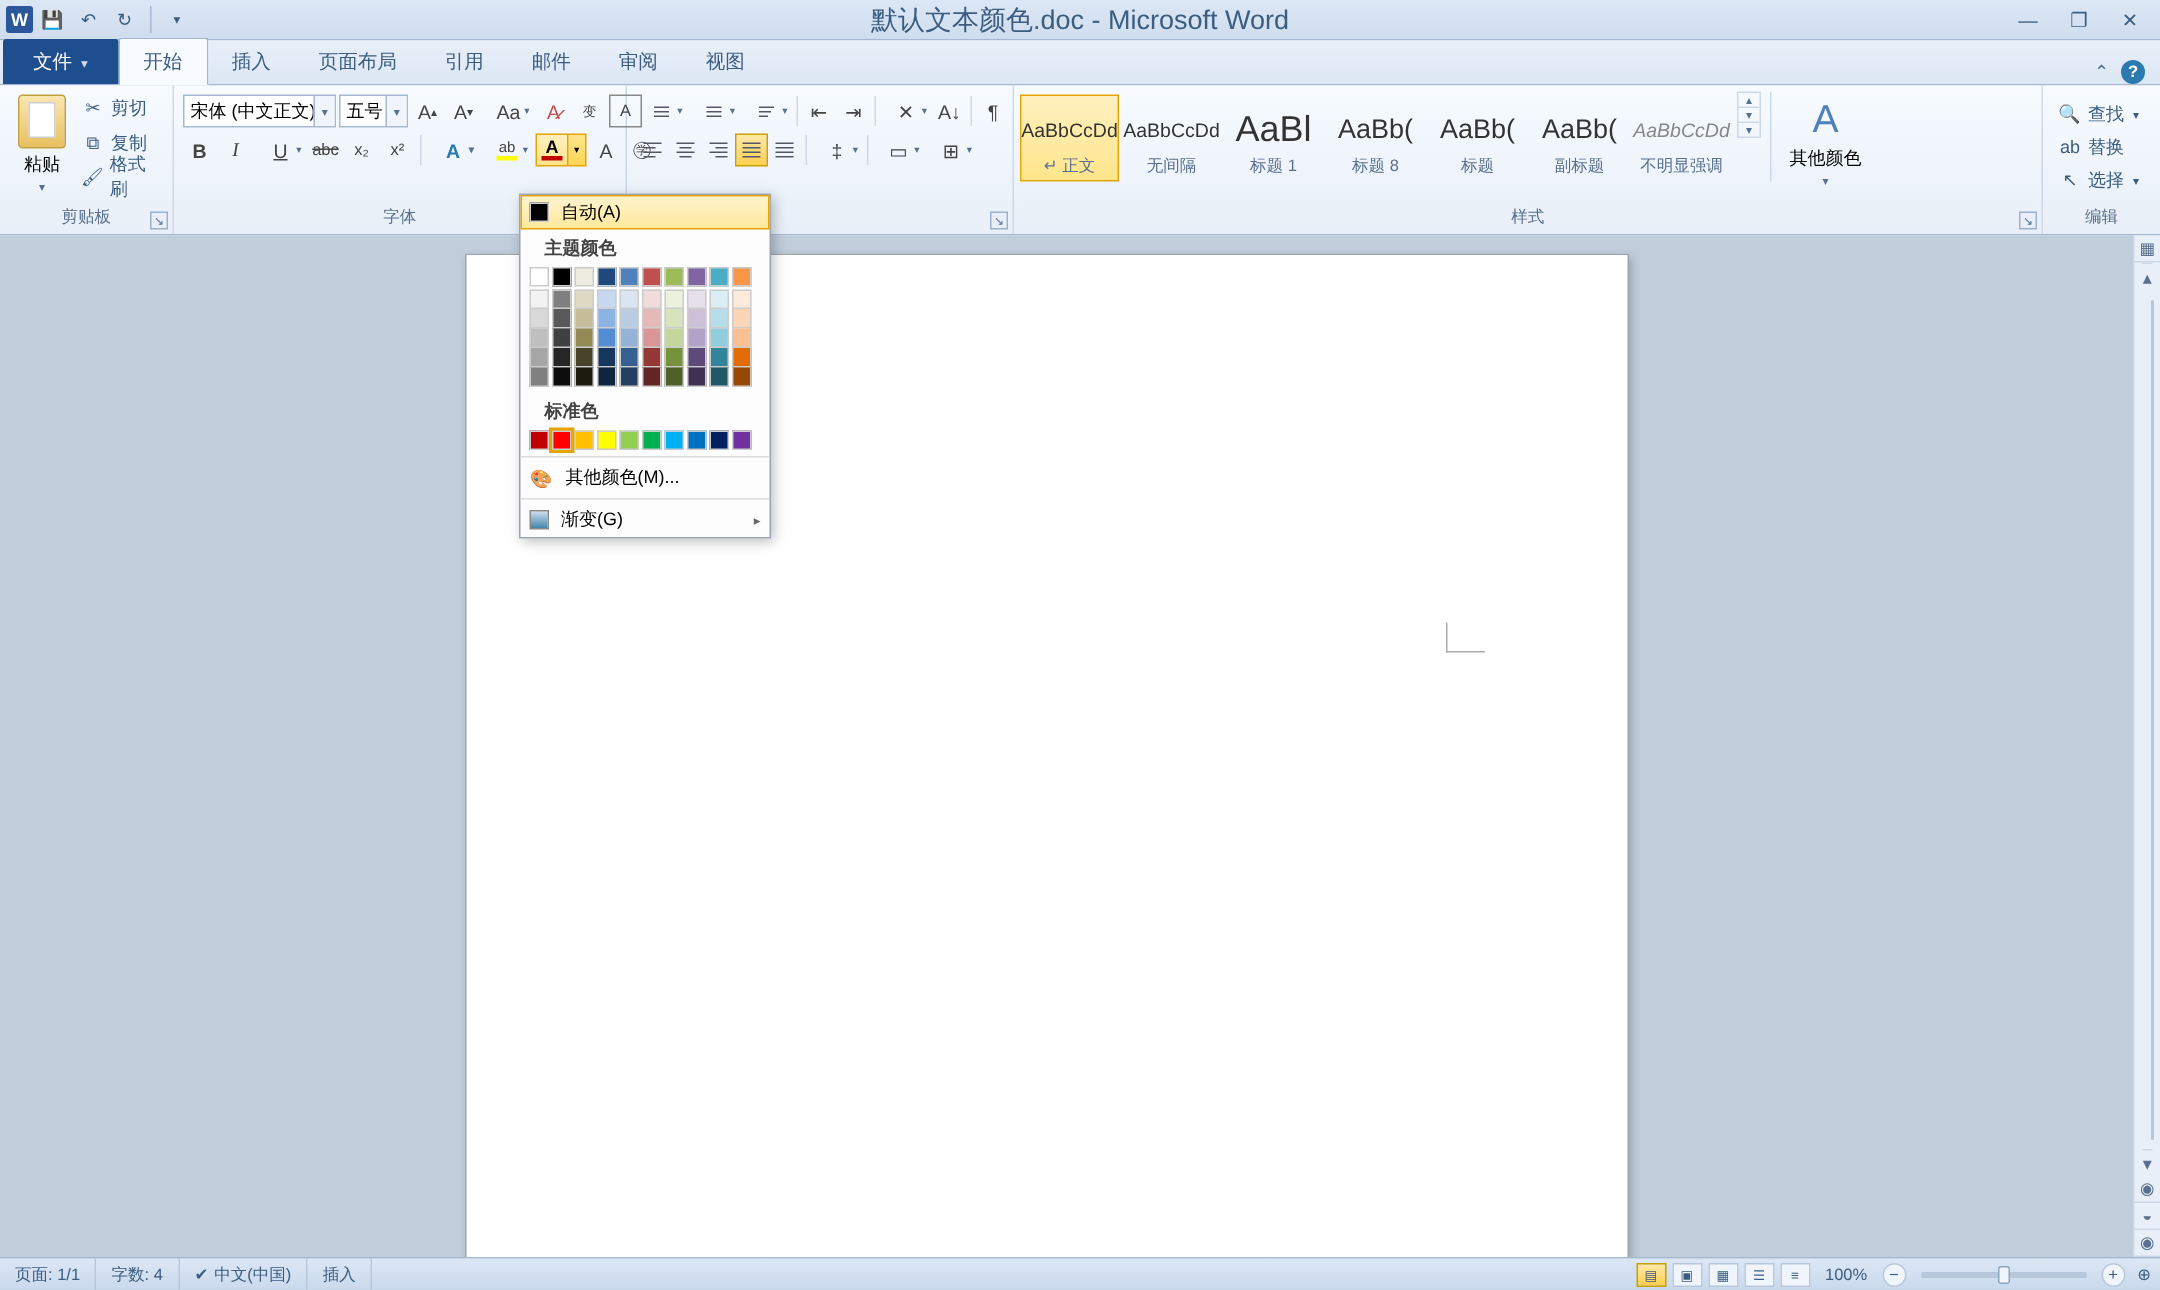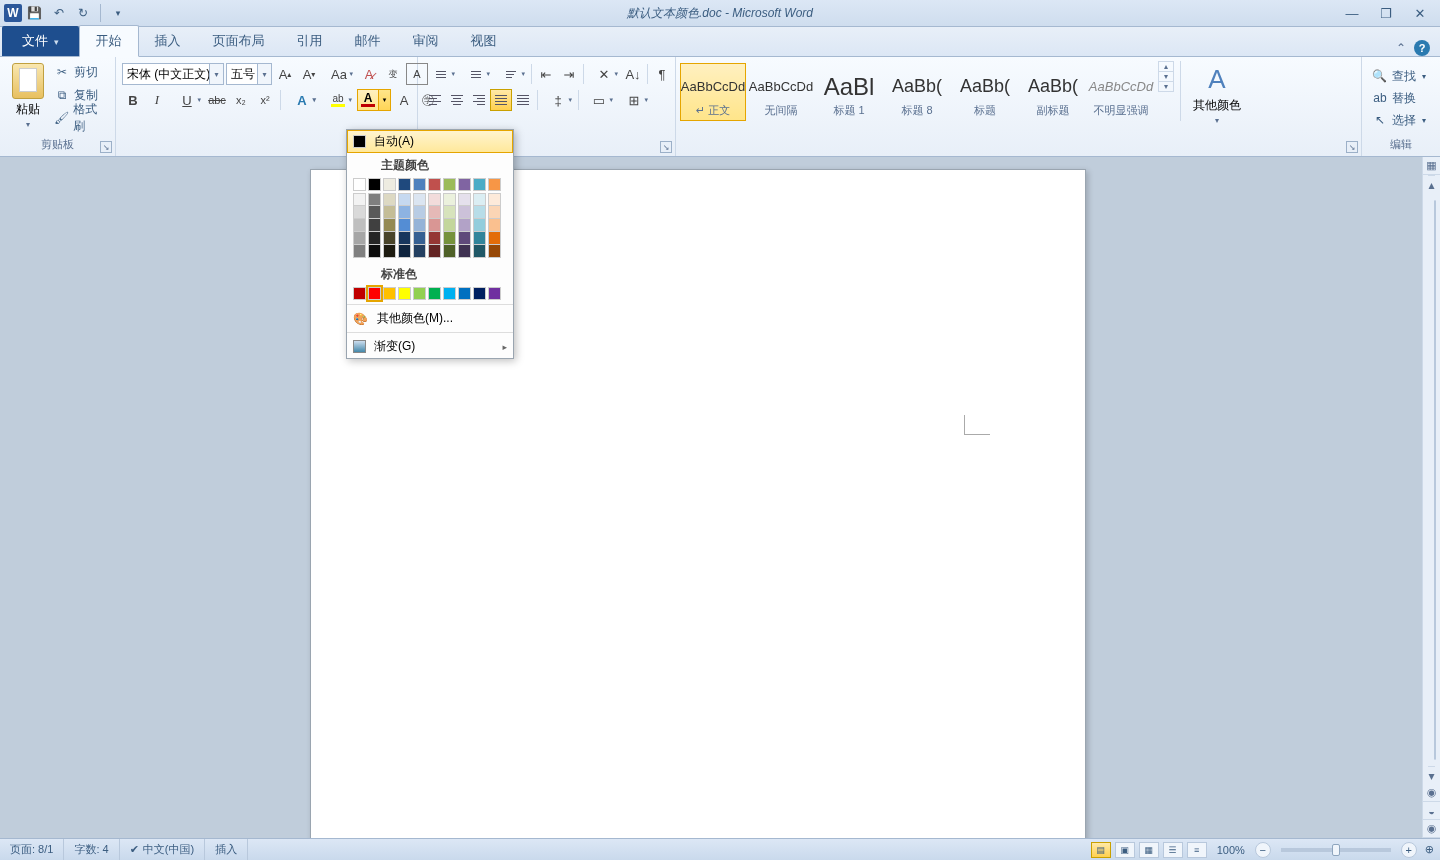--- a/index.html
+++ b/index.html
@@ -4,21 +4,21 @@
 <style>
 * { margin: 0; padding: 0; box-sizing: border-box; font-family: "Microsoft YaHei", "Segoe UI", sans-serif; }
 body { width: 1440px; height: 860px; background: #fff; overflow: hidden; font-size: 12px; }
 
 
 .title-bar { height: 27px; background: linear-gradient(#dce7f5,#cfddee); display: flex; align-items: center; border-bottom: 1px solid #a5b8d0; position: relative; }
 .qa-toolbar { display: flex; align-items: center; gap: 2px; padding-left: 4px; }
 .app-icon { width: 18px; height: 18px; background: #2b579a; color: #fff; display: flex; align-items: center; justify-content: center; font-weight: bold; font-size: 12px; border-radius: 2px; }
 .qa-btn { width: 22px; height: 22px; display: flex; align-items: center; justify-content: center; color: #3b5d80; cursor: pointer; }
 .qa-sep { width: 1px; height: 18px; background: #a5b8d0; margin: 0 4px; }
-.title-text { position: absolute; left: 50%; transform: translateX(-50%); color: #3b5d80; font-size: 12px; font-style: italic; }
+.title-text { position: absolute; left: 50%; transform: translateX(-50%); color: #3b5d80; font-size: 18px; }
 .win-ctrls { margin-left: auto; display: flex; gap: 6px; padding-right: 6px; }
 .win-ctrl { width: 28px; height: 18px; display: flex; align-items: center; justify-content: center; color: #3b5d80; cursor: pointer; font-size: 13px; }
 
 
 .tabs { height: 30px; background: linear-gradient(#e8eff8,#dce7f5); display: flex; align-items: flex-end; border-bottom: 1px solid #a5b8d0; position: relative; }
 .tab { padding: 6px 16px; font-size: 13px; color: #3b5d80; cursor: pointer; }
 .tab.file { background: #1e4e8e; color: #fff; margin-left: 2px; border-radius: 2px 2px 0 0; padding: 6px 20px; position:relative; }
 .tab.file::after{content:"▾"; font-size:9px; margin-left:6px; color:#cde;}
 .tab.active { background: #f7fbff; border: 1px solid #a5b8d0; border-bottom: 1px solid #f7fbff; margin-bottom: -1px; border-radius: 2px 2px 0 0; }
 .tab-help { margin-left: auto; padding-right: 10px; display: flex; gap: 8px; align-items: center; }
@@ -79,21 +79,21 @@
 .view-btn { width: 20px; height: 16px; border: 1px solid #b8c8dc; background: #f0f5fb; display: flex; align-items: center; justify-content: center; font-size: 9px; cursor: pointer; }
 .view-btn.active { background: linear-gradient(#ffe9a8,#ffd04e); border-color: #c9a000; }
 .zoom-slider { width: 110px; height: 4px; background: #b8c8dc; position: relative; margin: 0 6px; }
 .zoom-slider .knob { position: absolute; left: 50%; top: -4px; width: 8px; height: 12px; background: #f0f5fb; border: 1px solid #8ea5be; border-radius: 2px; transform: translateX(-50%); }
 .zoom-btn { width: 16px; height: 16px; border: 1px solid #b8c8dc; background: #f0f5fb; border-radius: 50%; display: flex; align-items: center; justify-content: center; cursor: pointer; font-size:11px;}
 
 
 .color-popup { position: absolute; left: 346px; top: 129px; width: 168px; background: #fdfdfd; border: 1px solid #9aa5b0; box-shadow: 2px 2px 8px rgba(0,0,0,.25); z-index: 100; font-size: 12px; }
 .color-popup .row { display: flex; align-items: center; padding: 3px 6px; gap: 8px; cursor: pointer; }
 .color-popup .row.hover { background: linear-gradient(#fff4cf,#ffe89b); border: 1px solid #e5a500; margin: 0; padding: 2px 5px; }
-.color-popup .section-label { padding: 4px 6px; font-weight: bold; color:#444;margin-left:28px; }
+.color-popup .section-label { padding: 4px 16px; font-weight: bold; color:#444; }
 .swatch-row { display: flex; gap: 2px; padding: 0 6px 2px; }
 .sw { width: 13px; height: 13px; border: 1px solid #ccc; cursor: pointer; }
 .sw.sel { outline: 2px solid #e5a500; }
 .theme-cols { display: flex; gap: 2px; padding: 0 6px 4px; }
 .theme-cols .col { display: flex; flex-direction: column; }
 .theme-cols .sw { border-top: none; }
 .theme-cols .col .sw:first-child { border-top: 1px solid #ccc; }
 .popup-sep { height: 1px; background: #ddd; margin: 2px 0; }
 .row .arrow { margin-left: auto; font-size: 9px; color: #666; }
 
@@ -218,20 +218,21 @@
                 <span class="A">A</span>
                 <span class="bar"></span>
               </div>
             <div class="dd">▾</div>
           </div>
           <div class="sq-btn">A</div>
           <div class="sq-btn">㊫</div>
         </div>
       </div>
     </div>
+    <div class="group-label">字体</div>
     <div class="group-dialog">↘</div>
   </div>
 
   <div class="group" style="width:258px;">
     <div class="group-body">
       <div class="para-controls">
         <div class="para-row">
           <div class="sq-btn split">
               <div class="lines">
                 <i style="width:10px;"></i>
@@ -353,20 +354,21 @@
         <div>▾</div>
         <div style="border-bottom:none;">▾</div>
       </div>
       <div style="width:1px;height:60px;background:#cdd9e8;margin:0 6px;"></div>
       <div class="big-btn">
         <div class="icon" style="font-size:26px;color:#4f81bd;">A</div>
         <span>其他颜色</span>
         <span class="paste-caret">▾</span>
       </div>
     </div>
+    <div class="group-label">样式</div>
     <div class="group-dialog">↘</div>
   </div>
 
   <div class="group" style="width:78px;border-right:none;">
     <div class="group-body" style="padding-top:8px;">
       <div class="edit-col">
         <div class="small-btn">
             <span class="small-ico">🔍</span>
             <span>查找</span>
             <span style="font-size:8px;margin-left:2px;">▾</span>
@@ -512,21 +514,21 @@
   </div>
   <div class="popup-sep"></div>
   <div class="row">
     <span class="sw" style="background:linear-gradient(#cde,#48a);border:1px solid #888;"></span>
     <span>渐变(G)</span>
     <span class="arrow">▸</span>
   </div>
 </div>
 
 <div class="status-bar">
-  <div class="status-cell">页面: 8/1</div>
+  <div class="status-cell">页面: 1/1</div>
   <div class="status-cell">字数: 4</div>
   <div class="status-cell">
       <span>✔</span>
       <span>中文(中国)</span>
     </div>
   <div class="status-cell">插入</div>
   <div class="status-right">
     <div class="view-btn active">▤</div>
     <div class="view-btn">▣</div>
     <div class="view-btn">▦</div>

